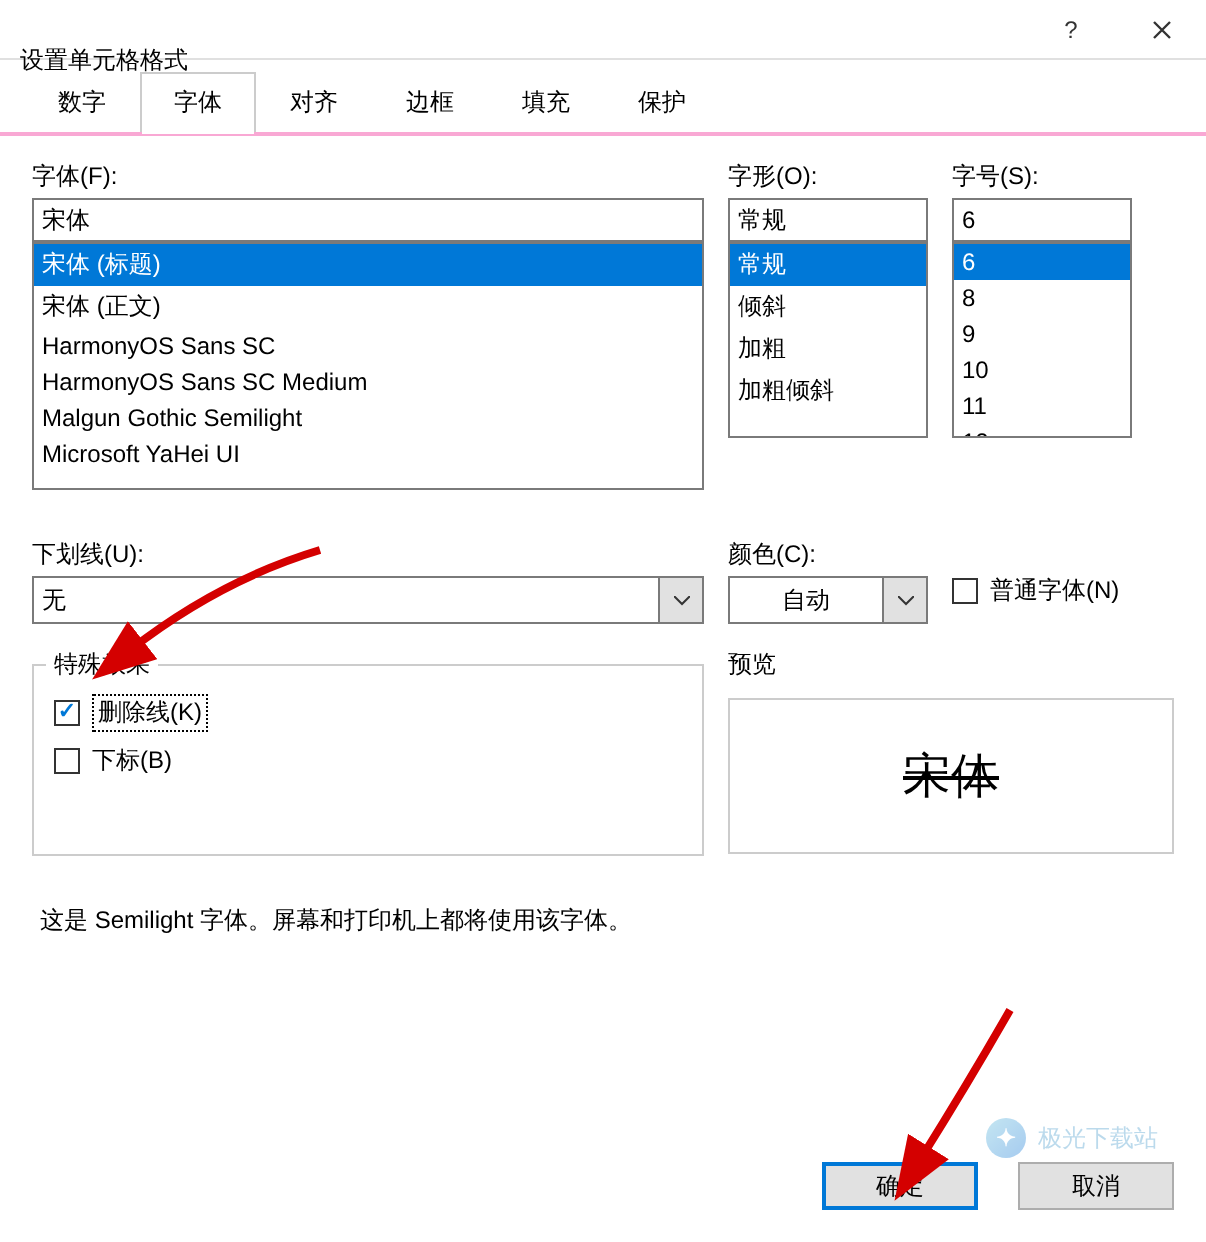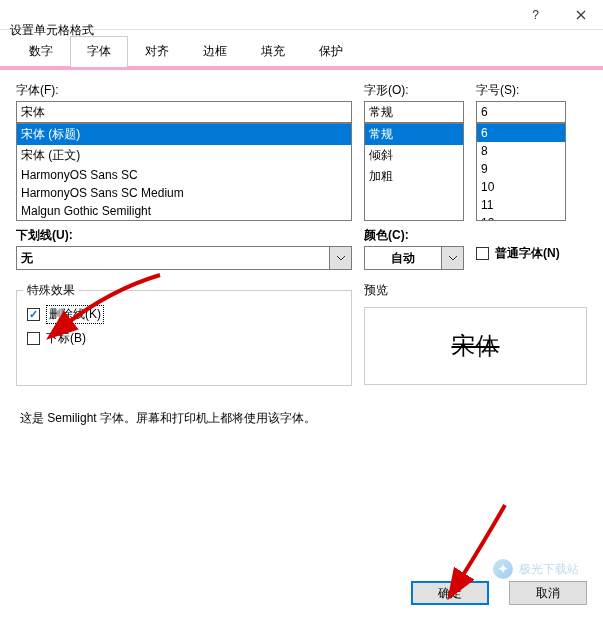--- a/index.html
+++ b/index.html
@@ -3,44 +3,44 @@
 <meta charset="utf-8">
 <style>
 * { box-sizing: border-box; margin: 0; padding: 0; font-family: "Microsoft YaHei", "Segoe UI", sans-serif; font-size: 12px; }
 body { background: #fff; width: 603px; height: 621px; position: relative; }
 
 .titlebar { height: 30px; display: flex; align-items: center; padding-left: 10px; border-bottom: 1px solid #e0e0e0; }
 .titlebar-title { flex: 1; margin-top: 32px; }
 .titlebar-btns { display: flex; }
 .titlebar-btn { width: 45px; height: 30px; display: flex; align-items: center; justify-content: center; color: #333; }
 
-.tabs { display: flex; padding: 6px 12px 0 12px; border-bottom: 4px solid #f9a8d4; margin-bottom: 8px; text-align: right; }
+.tabs { display: flex; padding: 6px 12px 0 12px; border-bottom: 2px solid #f9a8d4; margin-bottom: 8px; text-align: right; }
 .tab { padding: 6px 16px; border: 1px solid transparent; border-bottom: none; cursor: default; position: relative; }
 .tab.active { border-color: #ccc; background: #fff; }
 .tab.active::after { content: ''; position: absolute; left: 0; right: 0; bottom: -1px; height: 1px; background: #fff; }
 
 .content { padding: 4px 16px; }
 
 .row { display: flex; gap: 12px; margin-bottom: 6px; }
 .col-font { flex: 0 0 336px; }
 .col-style { flex: 0 0 100px; }
 .col-size { flex: 0 0 90px; }
 
 .label { margin-bottom: 2px; display: block; }
 
 .text-input { width: 100%; height: 22px; border: 1px solid #7a7a7a; padding: 2px 4px; background: #fff; }
 
 .listbox { width: 100%; border: 1px solid #7a7a7a; background: #fff; overflow-y: auto; overflow-x: hidden; }
-.listbox.font { height: 98px; }
+.listbox.font { height: 124px; }
 .listbox.style { height: 98px; }
 .listbox.size { height: 98px; }
 .list-item { padding: 2px 4px; white-space: nowrap; }
 .list-item.selected { background: #0078d7; color: #fff; }
 
-.row2 { display: flex; gap: 12px; margin-top: 6px; font-weight: bold; }
+.row2 { display: flex; gap: 12px; margin-top: 24px; }
 .col-underline { flex: 0 0 336px; }
 .col-color { flex: 0 0 100px; }
 .col-normal { flex: 1; display: flex; align-items: flex-end; padding-bottom: 2px; }
 
 .dropdown { display: flex; width: 100%; }
 .select-display { flex: 1; height: 24px; border: 1px solid #7a7a7a; background: #fff; padding: 3px 4px; }
 .select-btn { width: 22px; height: 24px; border: 1px solid #7a7a7a; border-left: none; background: #e1e1e1; display: flex; align-items: center; justify-content: center; }
 
 .row3 { display: flex; gap: 12px; margin-top: 12px; }
 .col-effects { flex: 0 0 336px; }
@@ -113,20 +113,21 @@
         <div class="list-item">Microsoft YaHei UI</div>
       </div>
     </div>
     <div class="col-style">
       <span class="label">字形(O):</span>
       <input class="text-input" value="常规" style="">
       <div class="listbox style">
         <div class="list-item selected">常规</div>
         <div class="list-item">倾斜</div>
         <div class="list-item">加粗</div>
+        <div class="list-item">加粗倾斜</div>
       </div>
     </div>
     <div class="col-size">
       <span class="label">字号(S):</span>
       <input class="text-input" value="6" style="">
       <div class="listbox size">
         <div class="list-item selected">6</div>
         <div class="list-item">8</div>
         <div class="list-item">9</div>
         <div class="list-item">10</div>

